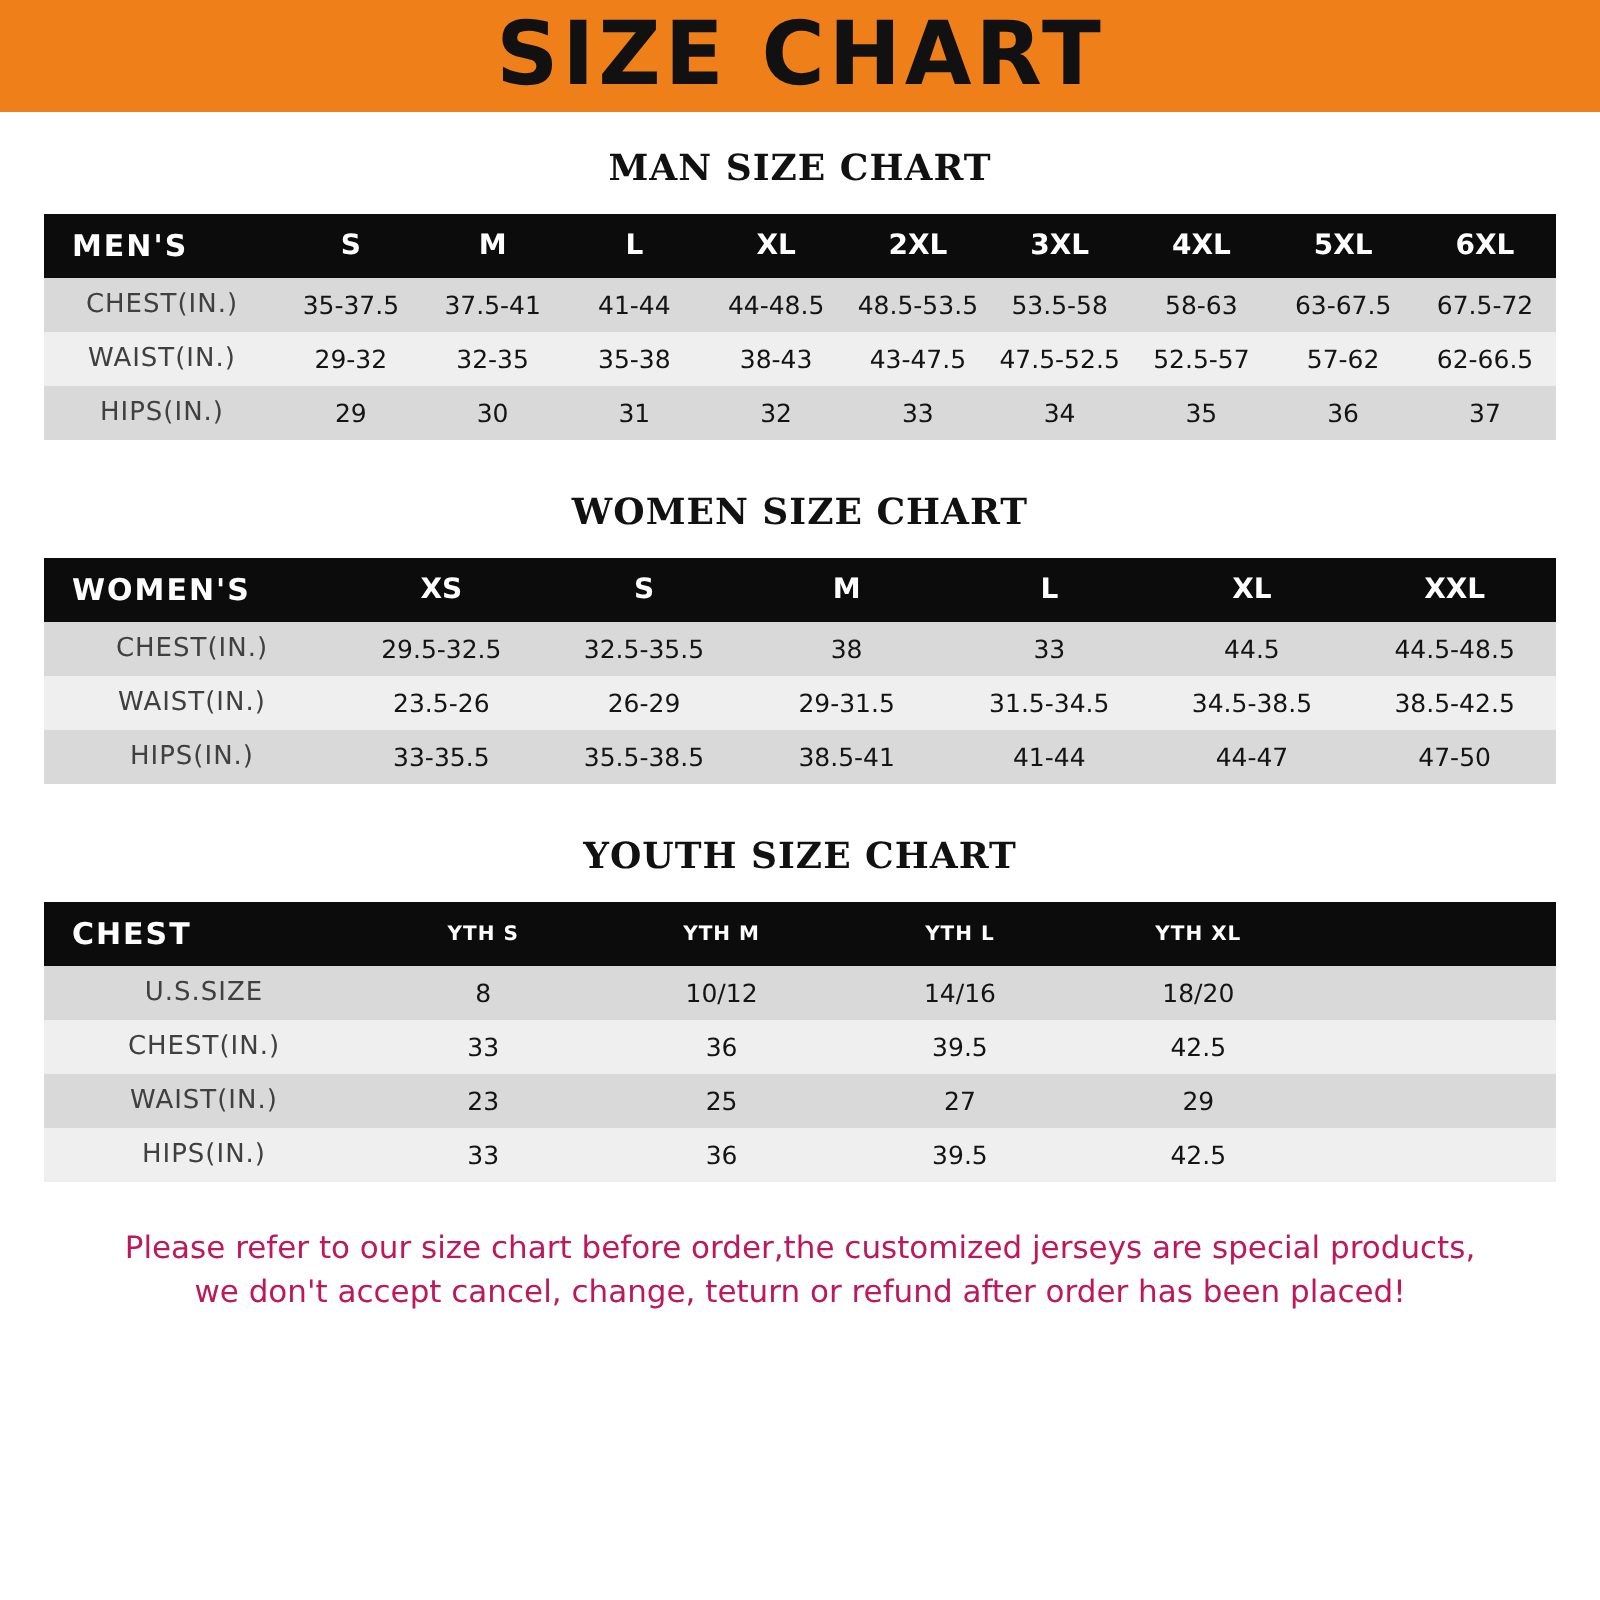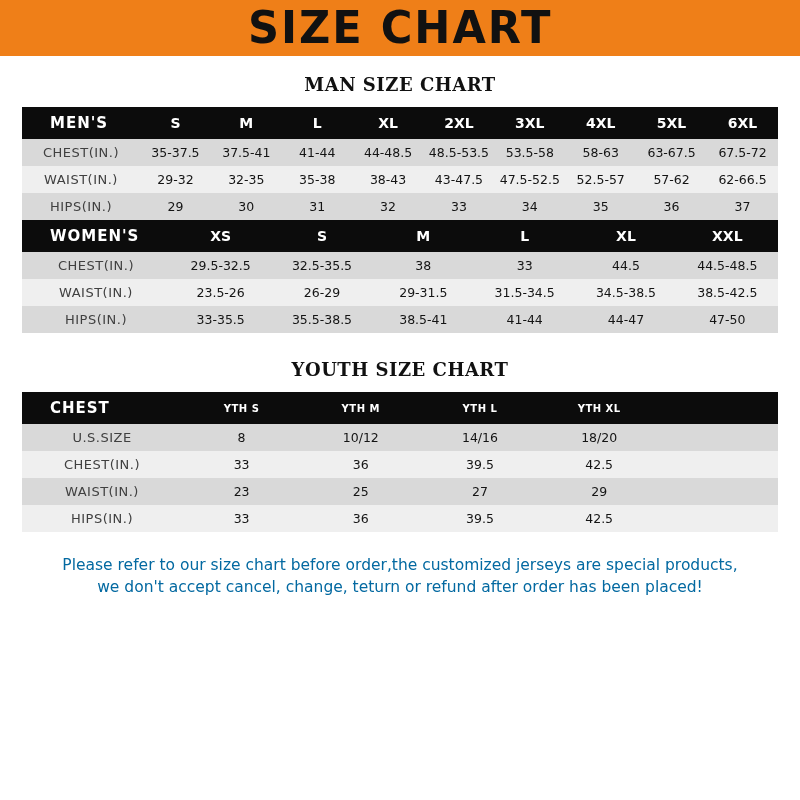--- a/index.html
+++ b/index.html
@@ -70,21 +70,21 @@
   }
   table.chart thead th {
     background: #0c0c0c;
     color: #ffffff;
     font-weight: bold;
     height: 32px;
     font-size: 14px;
   }
   table.chart thead th.rowhead {
     text-align: left;
-    padding-left: 28px;
+    padding-left: 14px;
     letter-spacing: 1px;
     font-size: 15px;
   }
   table.chart tbody tr.odd td { background: #d9d9d9; }
   table.chart tbody tr.even td { background: #efefef; }
   table.chart td.rowlabel {
     font-size: 13px;
     letter-spacing: 0.5px;
     color: #404040;
     text-align: center;
@@ -99,21 +99,21 @@
   .youth td, .youth th { height: 30px; }
   .youth td { font-size: 13px; }
 
   .women td, .women th { height: 29px; }
   .women td { font-size: 13px; }
 
   .footer-note {
     margin-top: 22px;
     padding: 0 18px;
     text-align: center;
-    color: #0369a1;
+    color: #be185d;
     font-family: "DejaVu Sans", sans-serif;
     font-size: 15.5px;
     line-height: 1.45;
   }
   .footer-note div { white-space: nowrap; }
 </style>
 </head>
 <body>
 
 <div class="page">
@@ -185,20 +185,21 @@
           <td>32</td>
           <td>33</td>
           <td>34</td>
           <td>35</td>
           <td>36</td>
           <td>37</td>
         </tr>
       </tbody>
     </table>
 
+    <div class="section-title t2">WOMEN SIZE CHART</div>
     <table class="chart women">
       <colgroup>
         <col class="lab">
           <col>
           <col>
           <col>
           <col>
           <col>
           <col>
       </colgroup>

